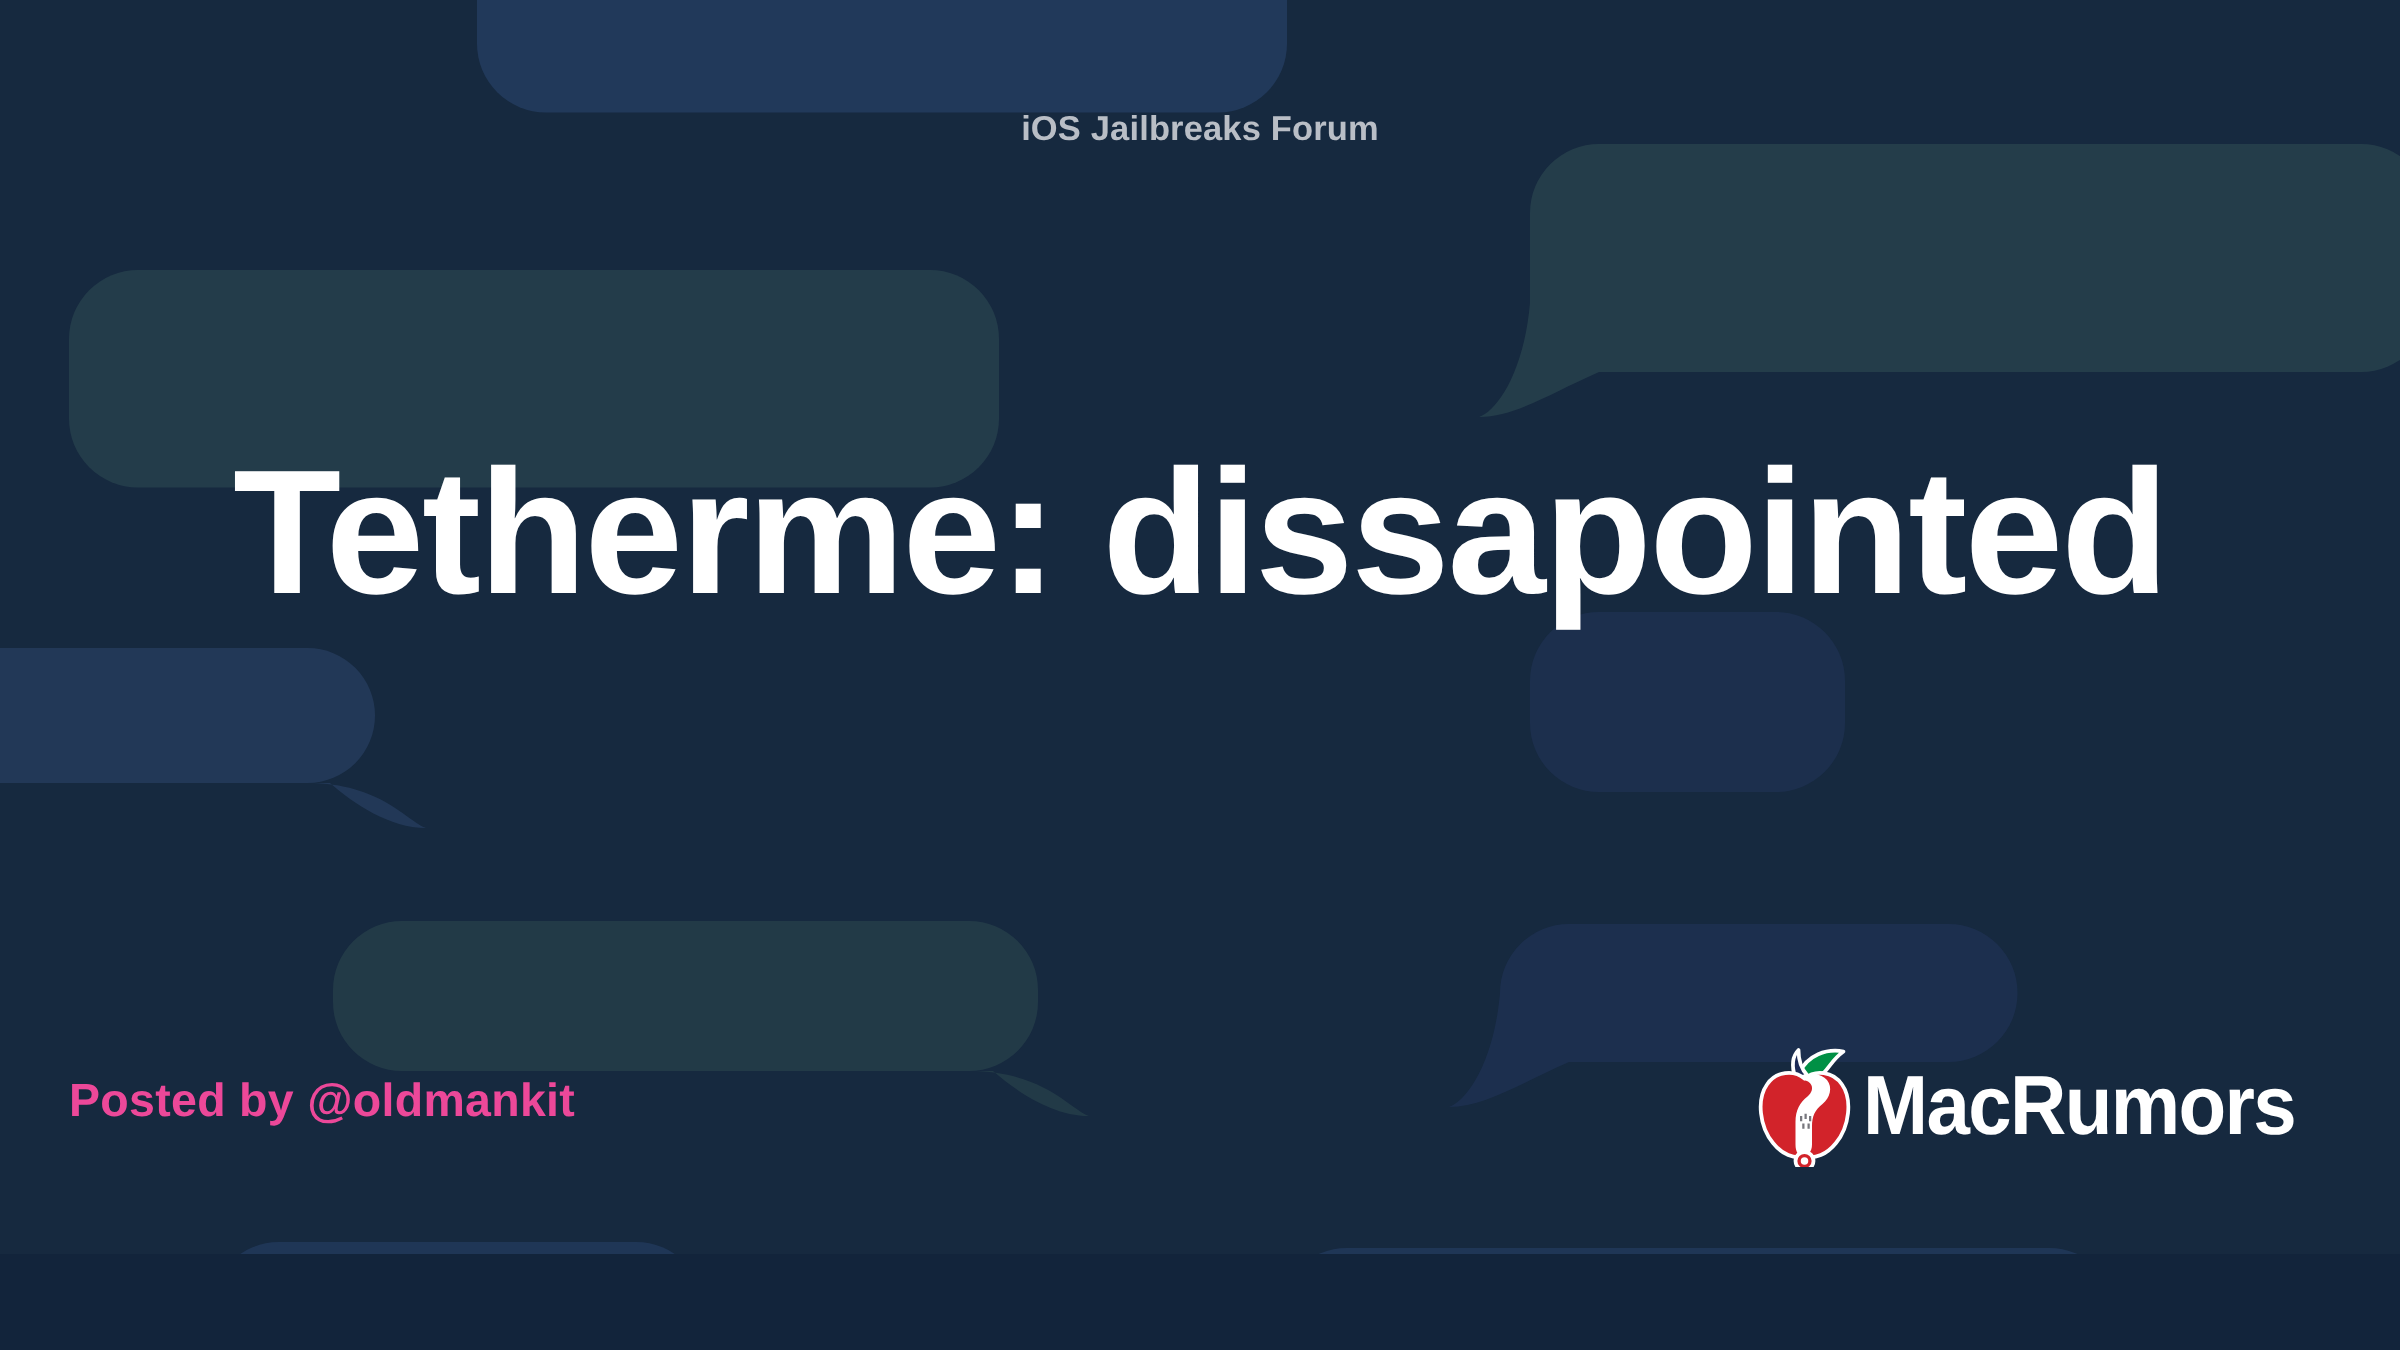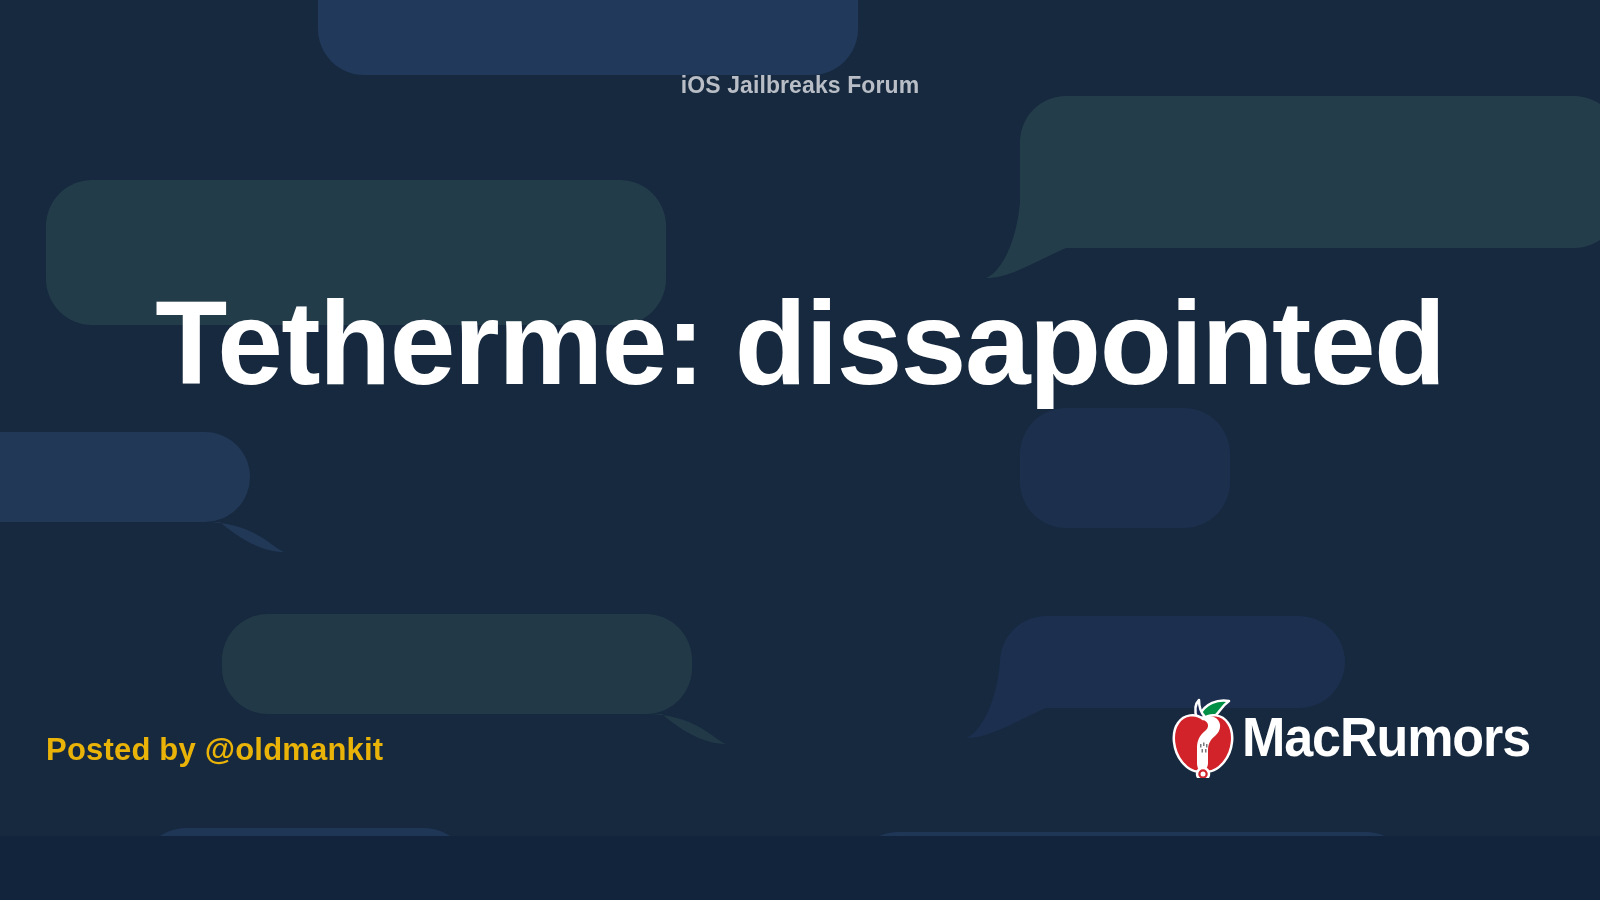--- a/index.html
+++ b/index.html
@@ -52,29 +52,29 @@
     left: 120px;
     right: 120px;
     text-align: center;
   }
   .title {
     color: #ffffff;
     font-size: 118px;
     line-height: 1.22;
     font-weight: bold;
     letter-spacing: -1.5px;
-    margin: 4px;
+    margin: 16px;
     word-wrap: break-word;
   }
 
   .posted-by {
     position: absolute;
     left: 46px;
-    bottom: 68px;
-    color: #eab308;
+    bottom: 84px;
+    color: #ec4899;
     font-size: 31px;
     font-weight: bold;
     letter-spacing: 0.2px;
   }
 
   
   .logo {
     position: absolute;
     right: 48px;
     bottom: 58px;

